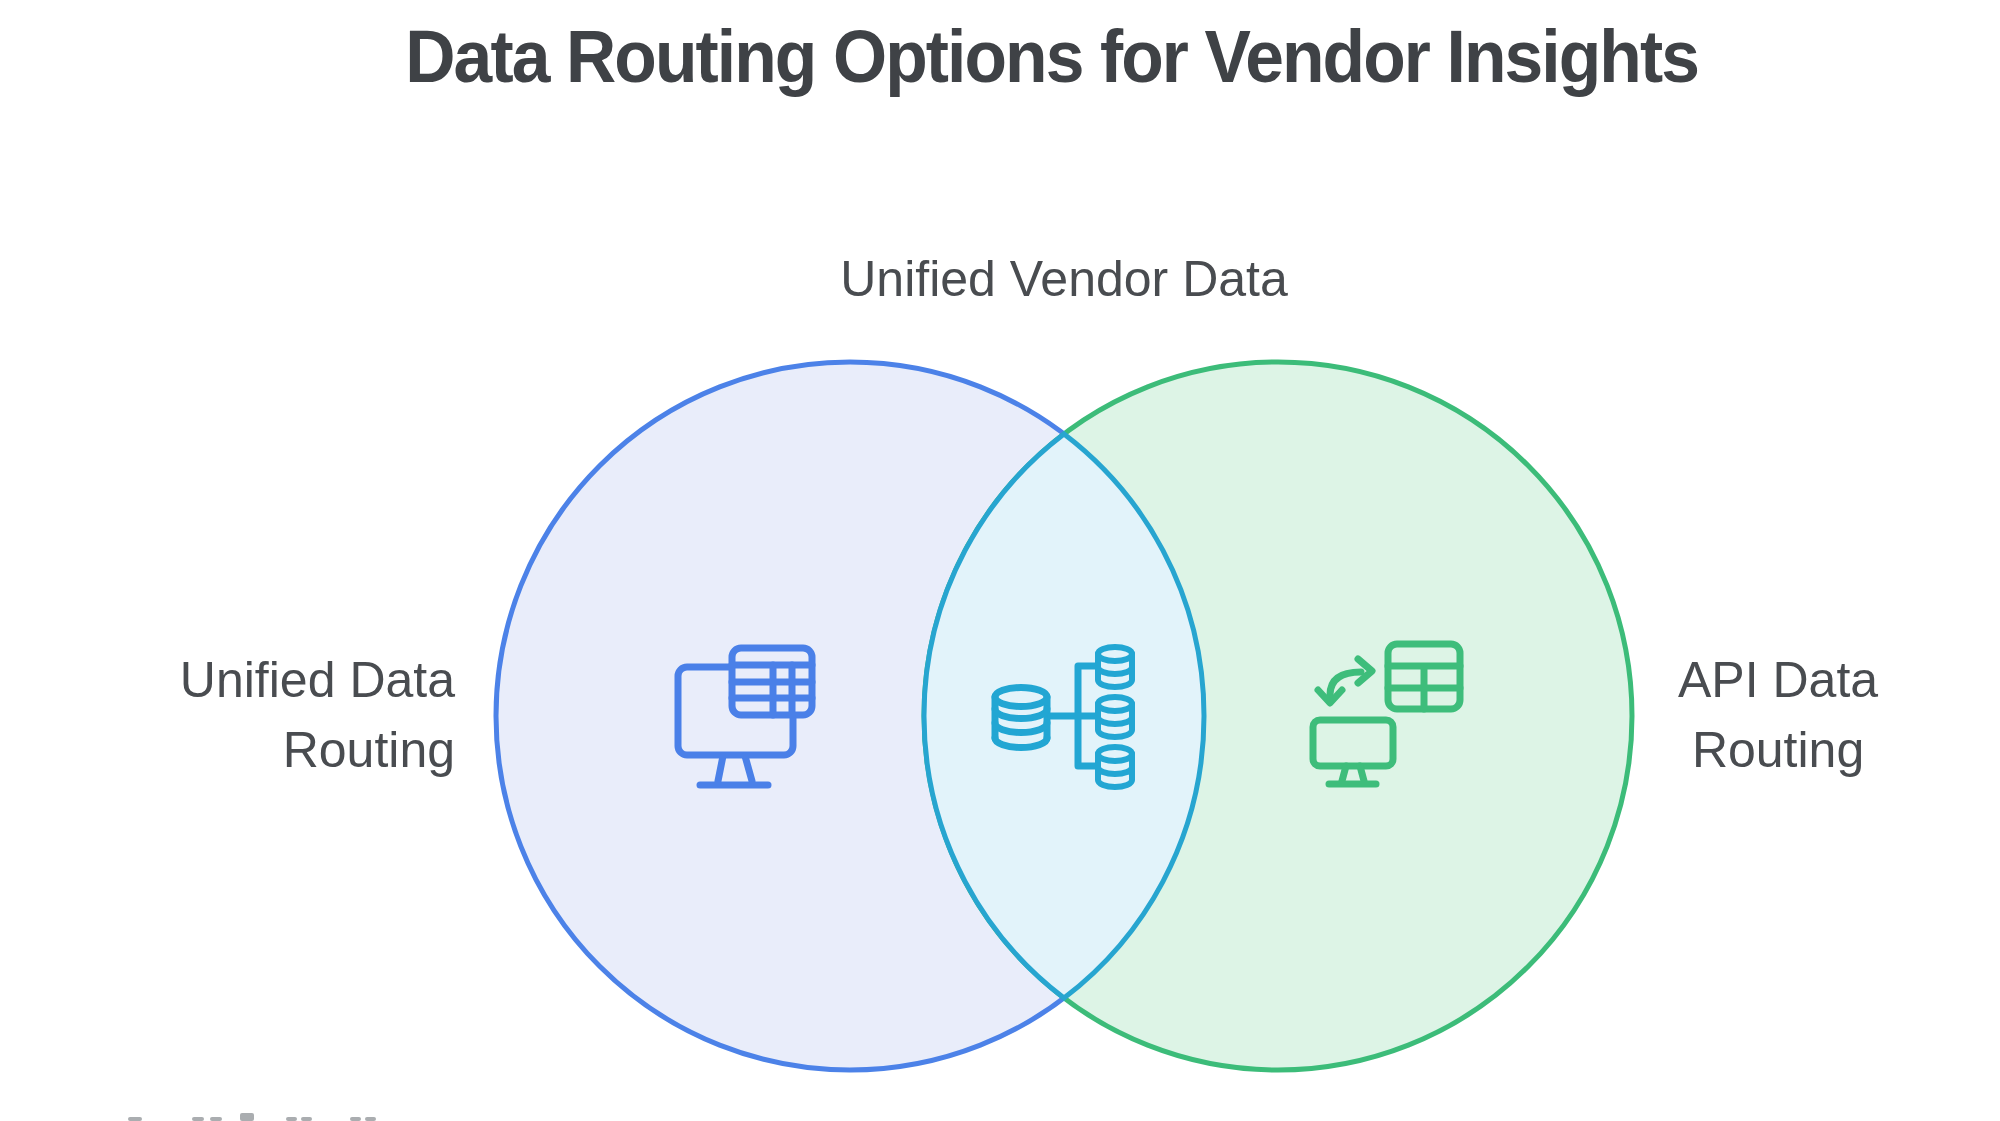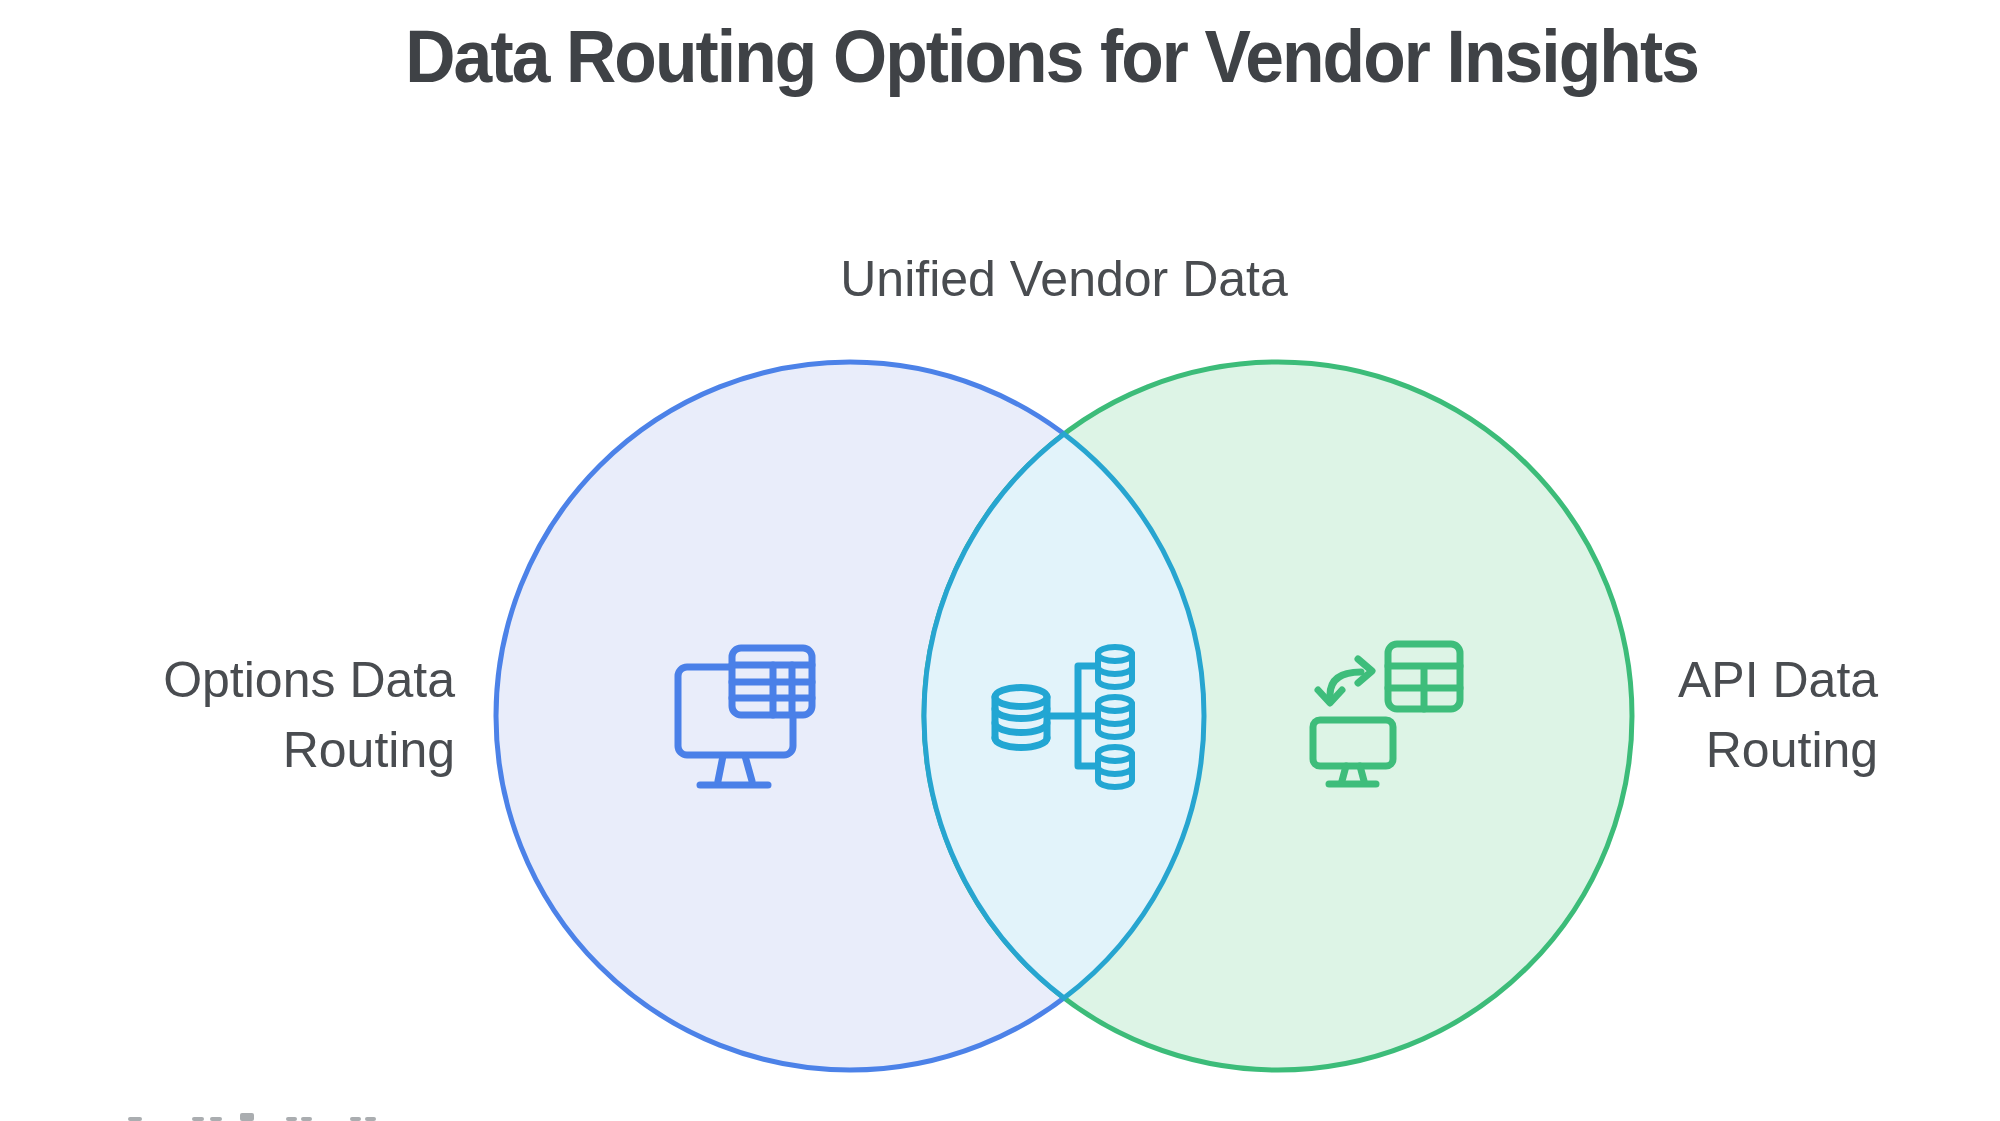--- a/index.html
+++ b/index.html
@@ -26,21 +26,21 @@
     text-align: center; white-space: nowrap;
     font-size: 50px; color: var(--label-text, #494c50);
   }
   .side-label {
     position: absolute; top: 645px;
     font-size: 50px; line-height: 70px;
     color: var(--label-text, #494c50);
     white-space: nowrap;
   }
   .side-label.left  { right: 1545px; text-align: right; }
-  .side-label.right { left: 1678px; text-align: right; }
+  .side-label.right { left: 1678px; text-align: center; }
 
   svg.diagram { position: absolute; left: 0; top: 0; }
 
   .c-left  { fill: var(--left-fill, #e9edfa);   stroke: var(--left-stroke, #4c82e8);   stroke-width: 5; }
   .c-right { fill: var(--right-fill, #ddf4e6);  stroke: var(--right-stroke, #3cbc79);  stroke-width: 5; }
   .c-lens  { fill: var(--overlap-fill, #e2f3fa);stroke: var(--overlap-stroke, #27a5d0);stroke-width: 5; }
 
   .i-blue, .i-cyan, .i-green, .i-blue-table {
     fill: none; stroke-linecap: round; stroke-linejoin: round; stroke-width: 7;
   }
@@ -60,21 +60,21 @@
 </head>
 <body>
 
 <div class="title-row">
   <span class="title-text">Data Routing Options for Vendor Insights</span>
 </div>
 
 <div class="overlap-label-row">Unified Vendor Data</div>
 
 <div class="side-label left">
-  <div>Options Data</div>
+  <div>Unified Data</div>
   <div>Routing</div>
 </div>
 
 <div class="side-label right">
   <div>API Data</div>
   <div>Routing</div>
 </div>
 
 <svg class="diagram" width="2000" height="1121" viewBox="0 0 2000 1121">
 

